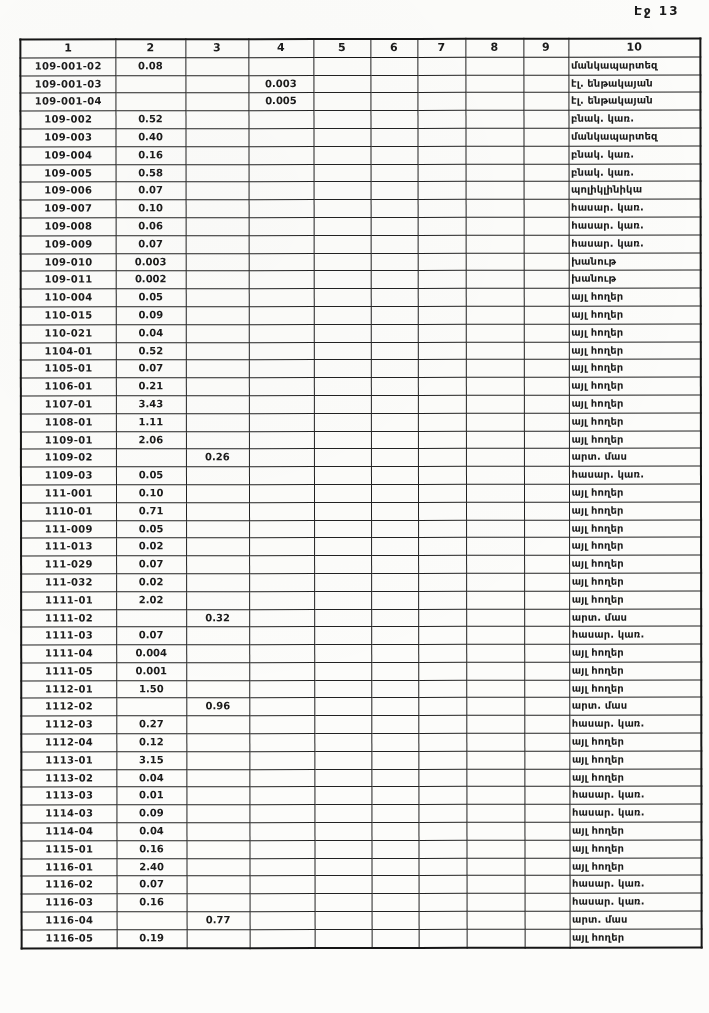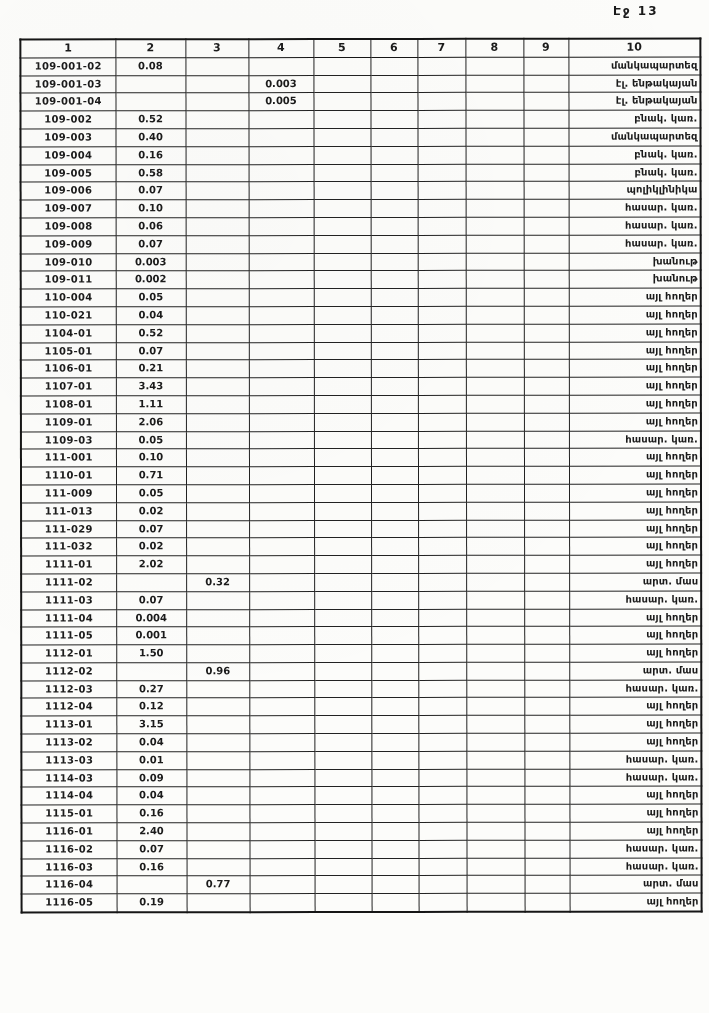--- a/index.html
+++ b/index.html
@@ -12,21 +12,21 @@
   }
   .page {
     position: relative;
     width: 709px; height: 1013px;
     background:
       radial-gradient(circle at 30% 20%, rgba(0,0,0,0.012), transparent 60%),
       #fcfcfa;
   }
   .page-number {
     position: absolute;
-    top: 4px; left: 613px;
+    top: 4px; left: 634px;
     font-size: 12px;
     font-weight: 700;
     letter-spacing: 2px;
     color: #1a1a1a;
   }
   table.register {
     position: absolute;
     top: 38px; left: 20px;
     width: 680px;
     border-collapse: collapse;
@@ -46,21 +46,21 @@
     color: #1b1b1b;
   }
   table.register th {
     font-size: 11px;
     text-align: center;
     height: 16.5px;
     border-bottom: 1.5px solid #161616;
   }
   td.c0 { text-align: center; padding-left: 5px; letter-spacing: 0.3px; }
   td.c1, td.c2, td.c3, td.c4, td.c5, td.c6, td.c7, td.c8 { text-align: center; }
-  td.c9 { text-align: right; padding-left: 4px; font-size: 10px; letter-spacing: 0.1px; }
+  td.c9 { text-align: left; padding-left: 4px; font-size: 10px; letter-spacing: 0.1px; }
   
   col.w0 { width: 95px; }
   col.w1 { width: 70px; }
   col.w2 { width: 63px; }
   col.w3 { width: 65px; }
   col.w4 { width: 57px; }
   col.w5 { width: 47px; }
   col.w6 { width: 48px; }
   col.w7 { width: 58px; }
   col.w8 { width: 45px; }
@@ -263,20 +263,32 @@
           <td class="c2"></td>
           <td class="c3"></td>
           <td class="c4"></td>
           <td class="c5"></td>
           <td class="c6"></td>
           <td class="c7"></td>
           <td class="c8"></td>
           <td class="c9">այլ հողեր</td>
         </tr>
         <tr>
+          <td class="c0">110-015</td>
+          <td class="c1">0.09</td>
+          <td class="c2"></td>
+          <td class="c3"></td>
+          <td class="c4"></td>
+          <td class="c5"></td>
+          <td class="c6"></td>
+          <td class="c7"></td>
+          <td class="c8"></td>
+          <td class="c9">այլ հողեր</td>
+        </tr>
+        <tr>
           <td class="c0">110-021</td>
           <td class="c1">0.04</td>
           <td class="c2"></td>
           <td class="c3"></td>
           <td class="c4"></td>
           <td class="c5"></td>
           <td class="c6"></td>
           <td class="c7"></td>
           <td class="c8"></td>
           <td class="c9">այլ հողեր</td>
@@ -345,20 +357,32 @@
           <td class="c0">1109-01</td>
           <td class="c1">2.06</td>
           <td class="c2"></td>
           <td class="c3"></td>
           <td class="c4"></td>
           <td class="c5"></td>
           <td class="c6"></td>
           <td class="c7"></td>
           <td class="c8"></td>
           <td class="c9">այլ հողեր</td>
+        </tr>
+        <tr>
+          <td class="c0">1109-02</td>
+          <td class="c1"></td>
+          <td class="c2">0.26</td>
+          <td class="c3"></td>
+          <td class="c4"></td>
+          <td class="c5"></td>
+          <td class="c6"></td>
+          <td class="c7"></td>
+          <td class="c8"></td>
+          <td class="c9">արտ. մաս</td>
         </tr>
         <tr>
           <td class="c0">1109-03</td>
           <td class="c1">0.05</td>
           <td class="c2"></td>
           <td class="c3"></td>
           <td class="c4"></td>
           <td class="c5"></td>
           <td class="c6"></td>
           <td class="c7"></td>

